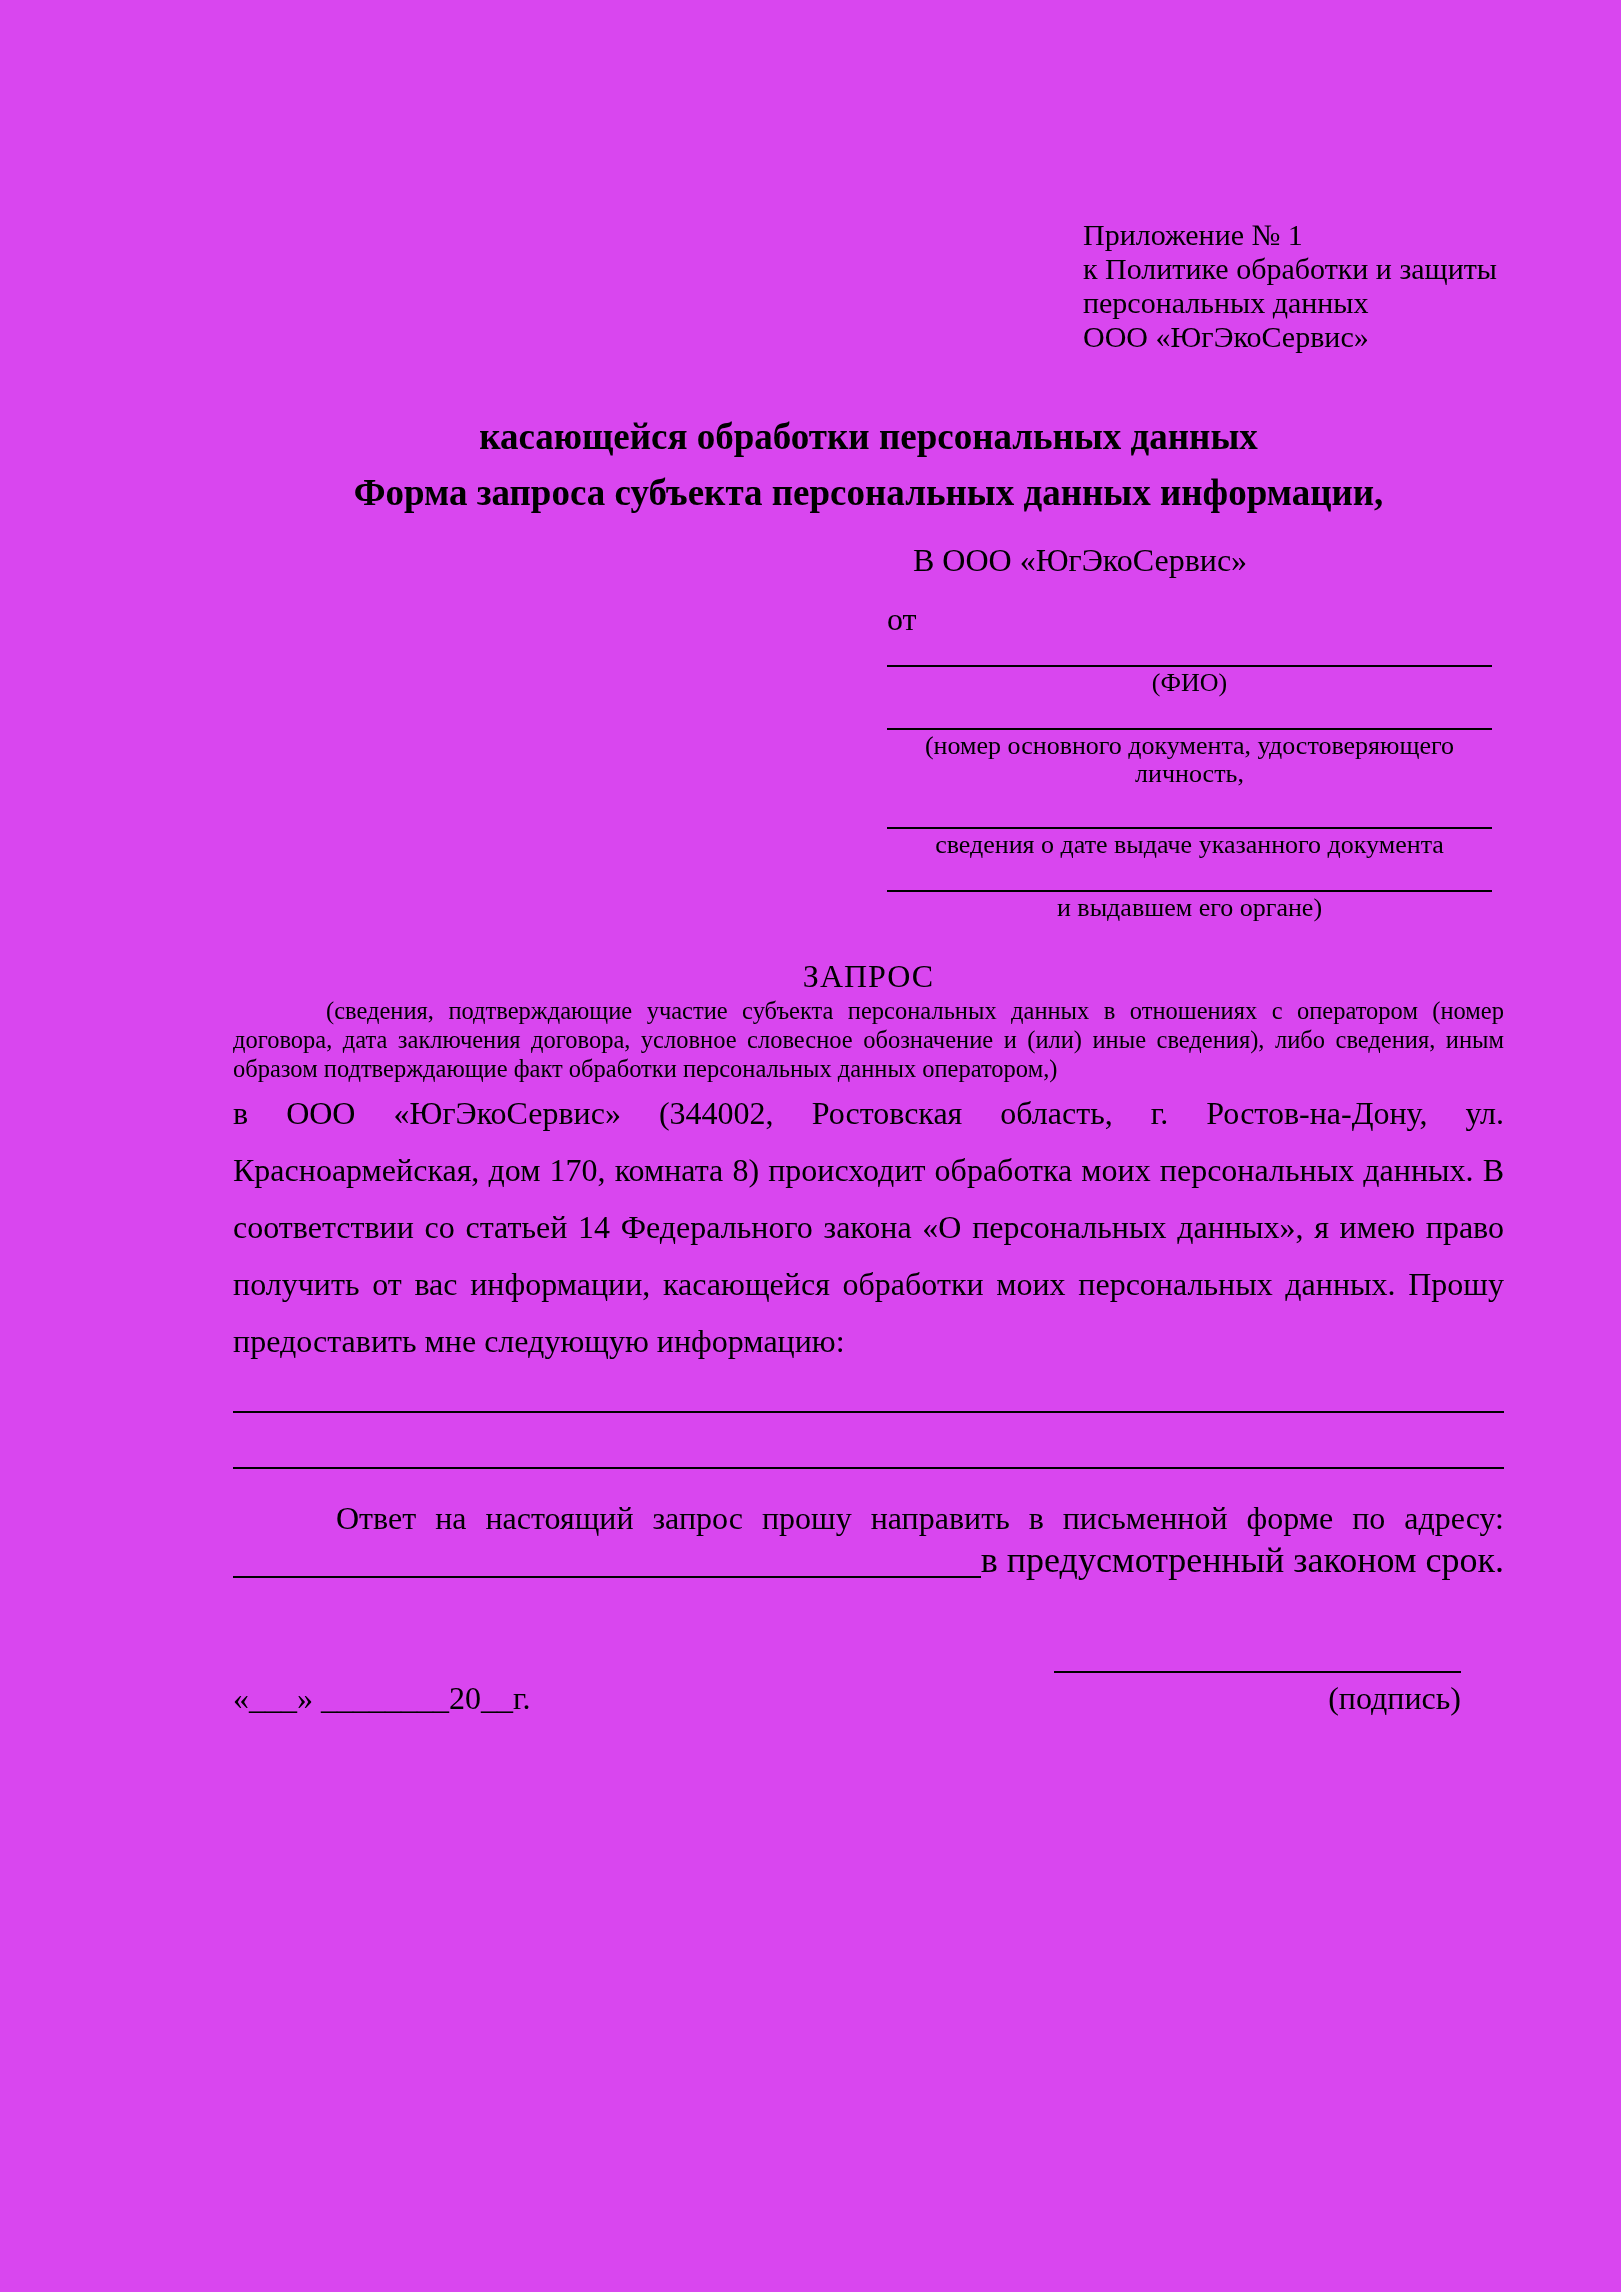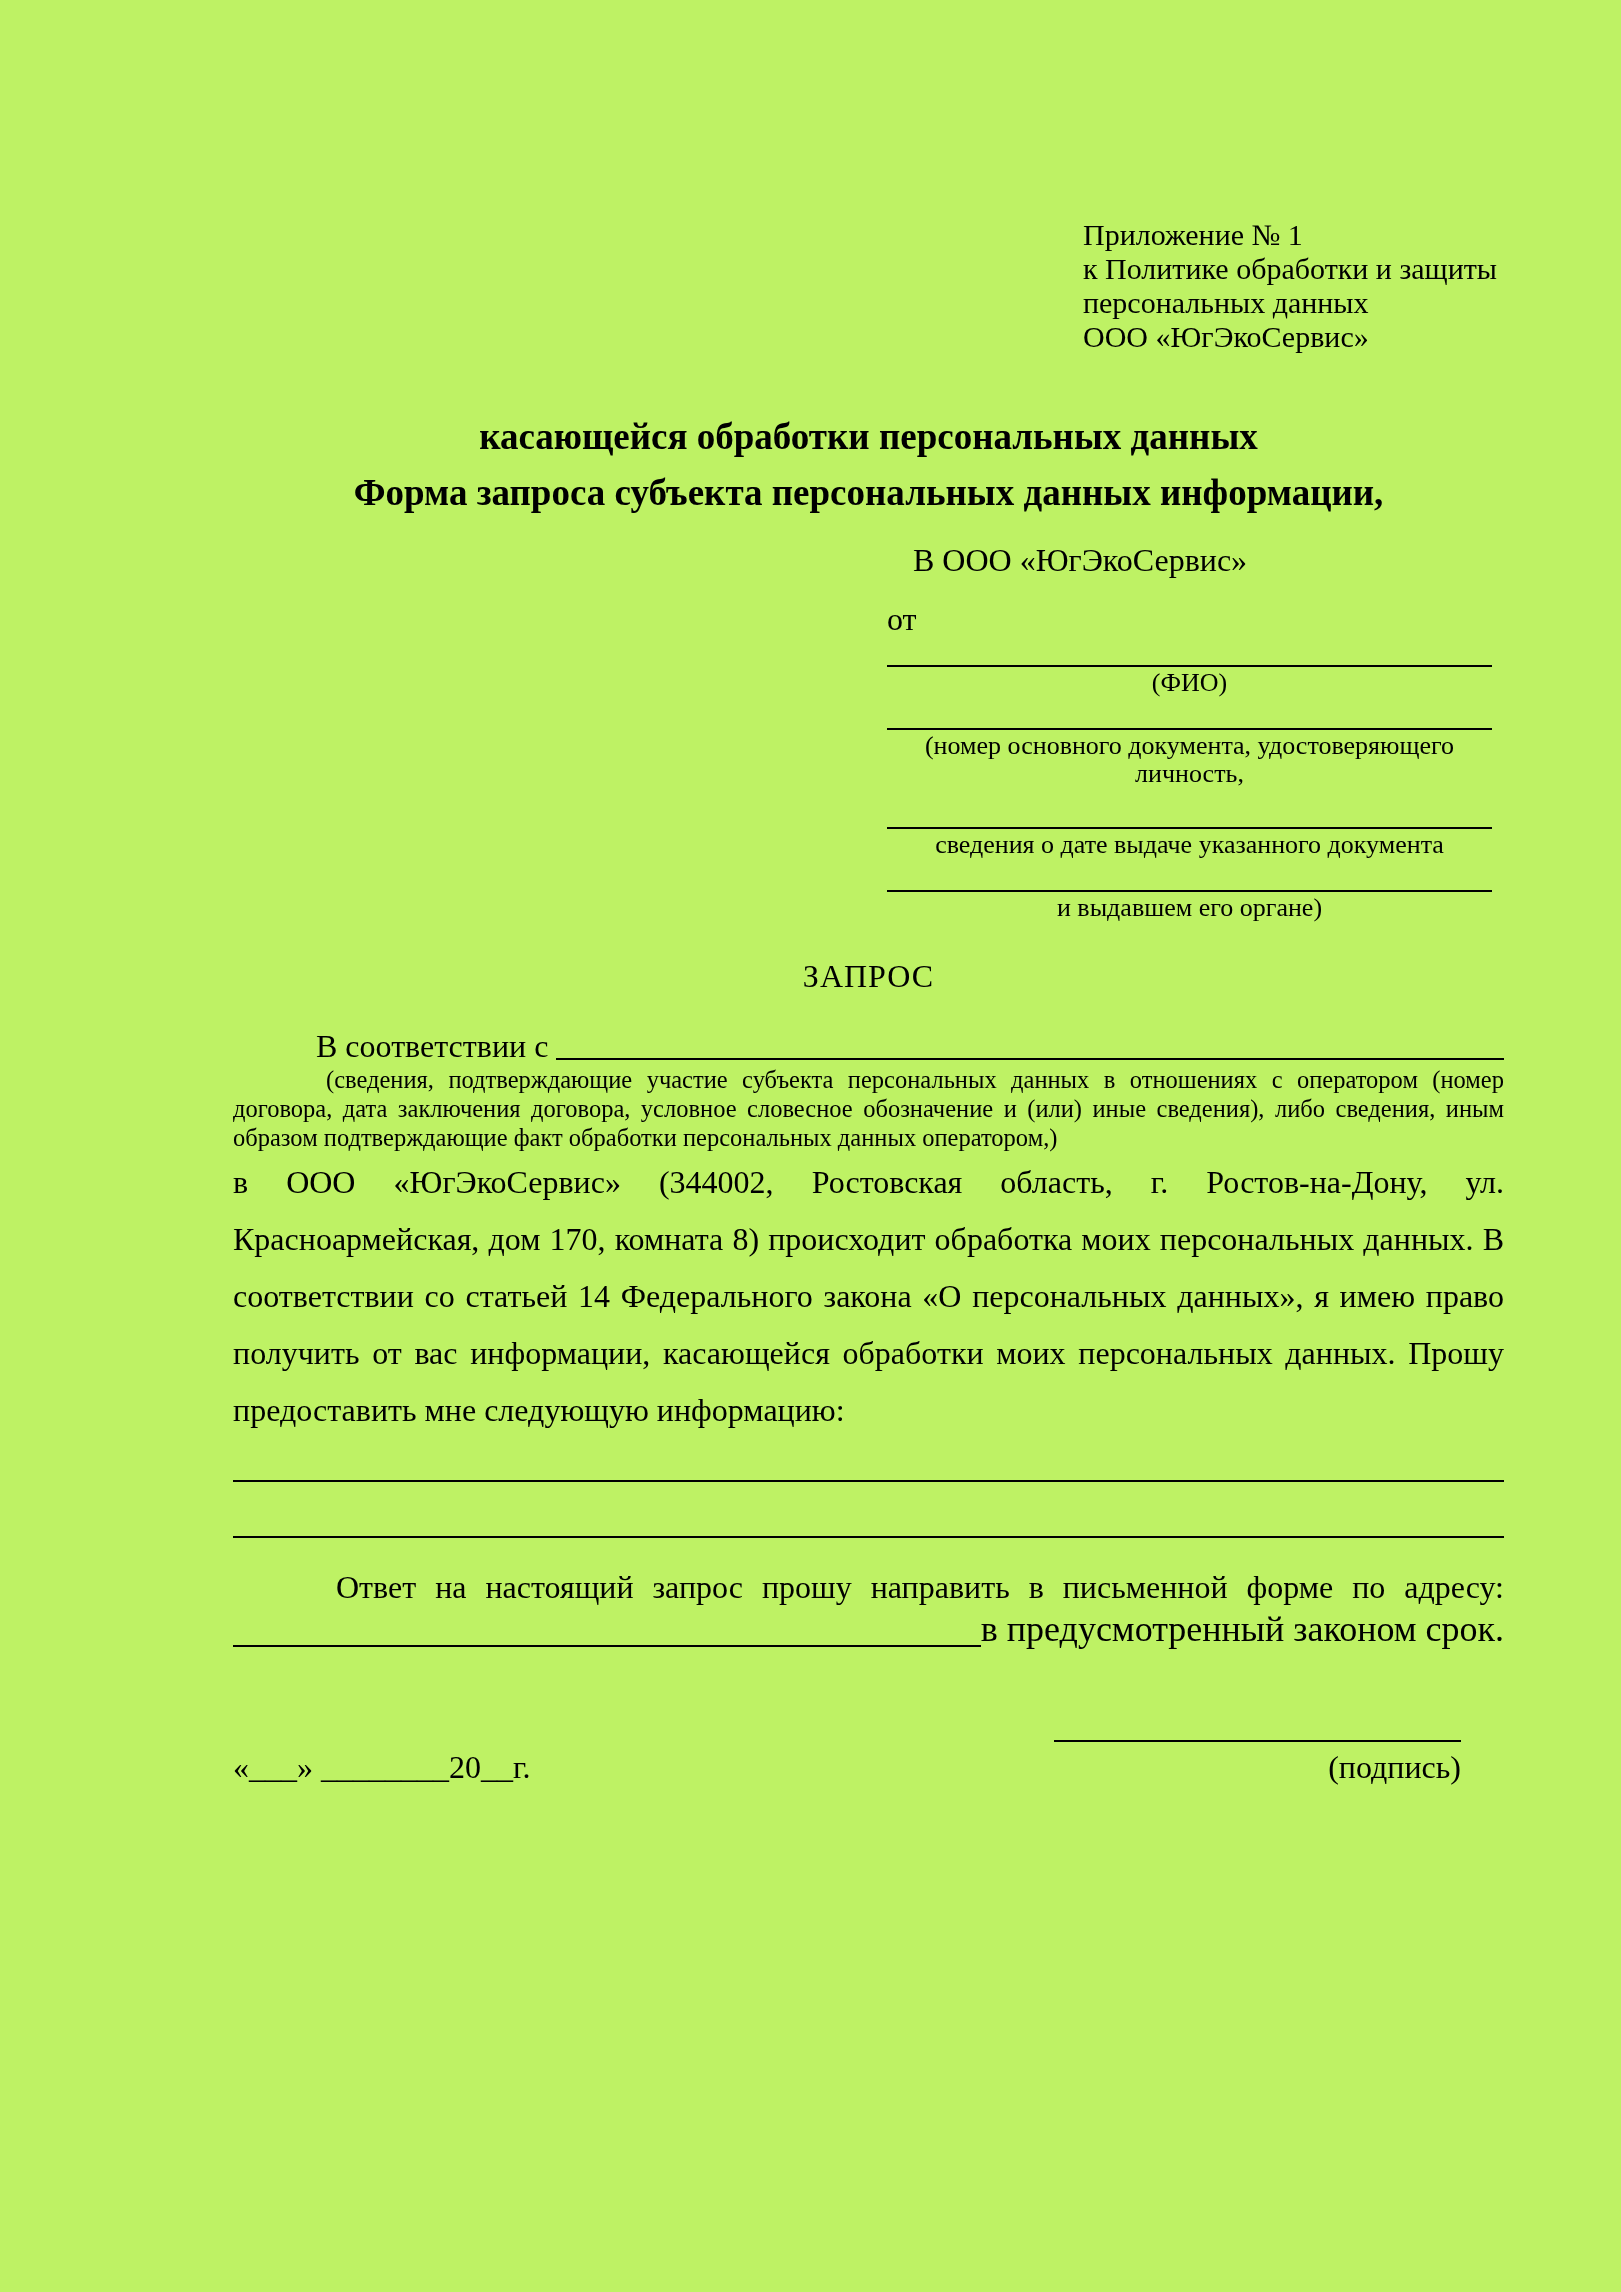--- a/index.html
+++ b/index.html
@@ -1,19 +1,19 @@
 <!DOCTYPE html>
 <html><head>
 <meta charset="utf-8">
 <style>
   html,body{margin:0;padding:0;background:#e8e8e8;}
   .page{
     position:relative;
     width:1621px;height:2293px;
-    background:#bef264;
+    background:#d946ef;
     box-sizing:border-box;
     padding:0 117px 0 233px;
     font-family:"Liberation Serif", serif;
     color:#000;
     overflow:hidden;
   }
   .header{margin-top:218px;margin-left:850px;font-size:30px;line-height:34px;}
   .title{margin-top:55px;text-align:center;font-weight:bold;font-size:37px;line-height:56px;}
   .addressee{margin-top:19.6px;margin-left:654px;width:605px;font-size:32px;}
   .addr-to{line-height:39px;margin-left:26px;}
@@ -65,24 +65,20 @@
     <div class="addr-line"></div>
     <div class="addr-caption">(номер основного документа, удостоверяющего личность,</div>
     <div class="addr-line tall"></div>
     <div class="addr-caption">сведения о дате выдаче указанного документа</div>
     <div class="addr-line"></div>
     <div class="addr-caption">и выдавшем его органе)</div>
   </div>
 
   <div class="request-heading">ЗАПРОС</div>
 
-  <div class="lead-row">
-    <span class="lead-text">В соответствии с</span>
-    <span class="fill"></span>
-  </div>
 
   <div class="note">(сведения, подтверждающие участие субъекта персональных данных в отношениях с оператором (номер договора, дата заключения договора, условное словесное обозначение и (или) иные сведения), либо сведения, иным образом подтверждающие факт обработки персональных данных оператором,)</div>
 
   <div class="body-par">в ООО «ЮгЭкоСервис» (344002, Ростовская область, г. Ростов-на-Дону, ул. Красноармейская, дом 170, комната 8) происходит обработка моих персональных данных. В соответствии со статьей 14 Федерального закона «О персональных данных», я имею право получить от вас информации, касающейся обработки моих персональных данных. Прошу предоставить мне следующую информацию:</div>
 
   <div class="blank-line b1"></div>
   <div class="blank-line b2"></div>
 
   <div class="reply-par">Ответ на настоящий запрос прошу направить в письменной форме по адресу:</div>
 

